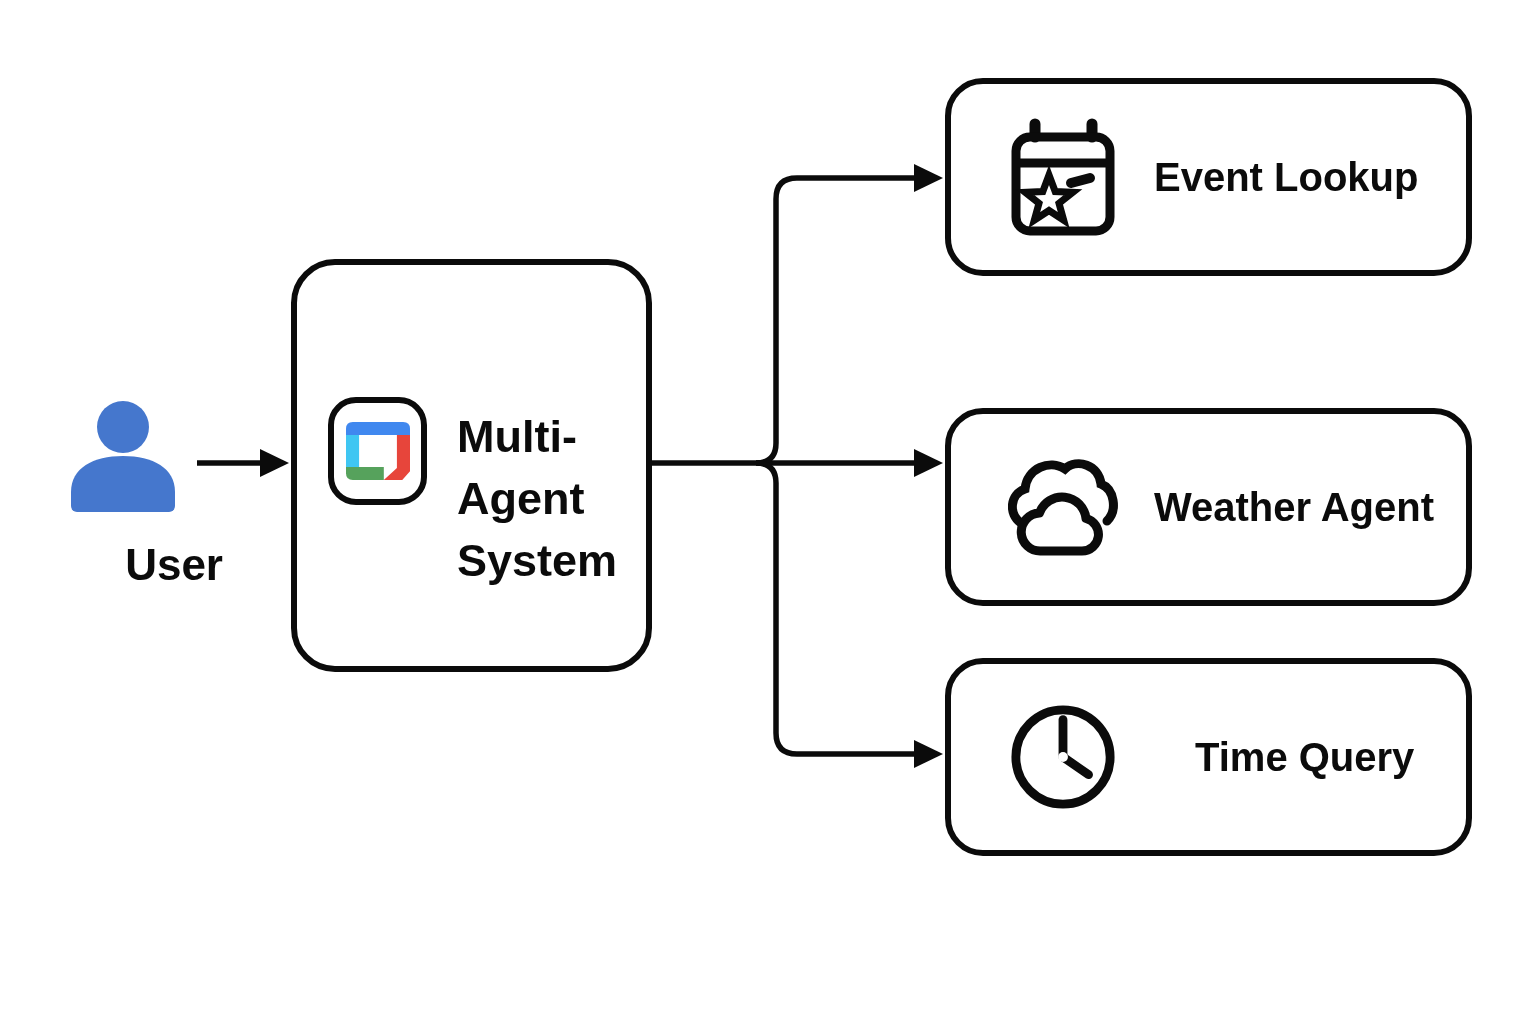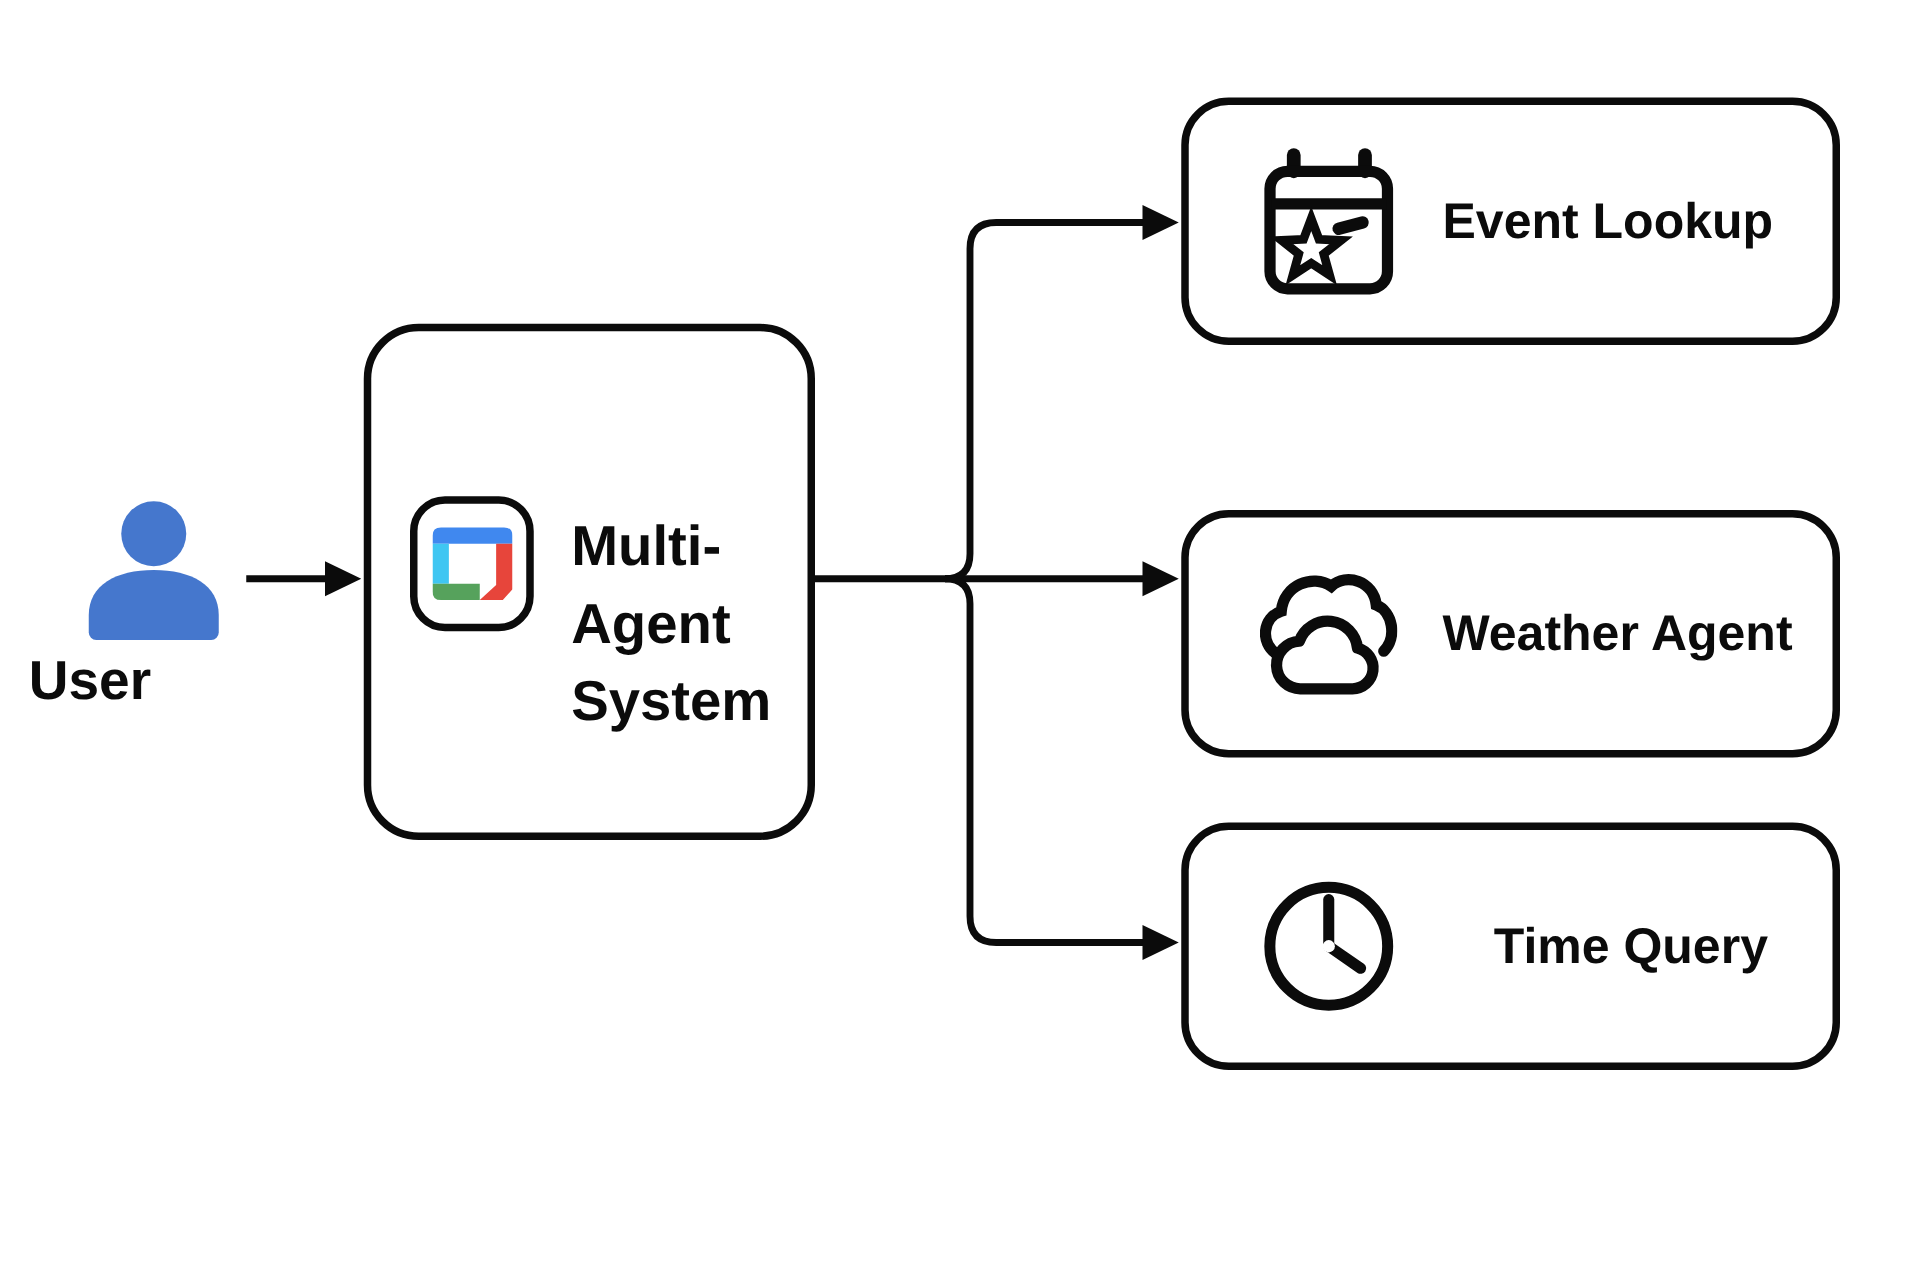--- a/index.html
+++ b/index.html
@@ -22,21 +22,21 @@
   .mas-label{
     position:absolute;left:160px;top:125px;
     font-size:45px;font-weight:700;line-height:62px;letter-spacing:0px;
     white-space:pre-line;color:#0b0b0b;margin-top:16px;
   }
 
   
   .user-node{position:absolute;left:23px;top:400px;width:200px;}
   .user-node svg{display:block;margin:0 auto;}
   .user-label{
-    text-align:left;font-size:44px;font-weight:700;color:#0b0b0b;margin-top:6px;
+    text-align:right;font-size:44px;font-weight:700;color:#0b0b0b;margin-top:26px;
   }
 
   
   .agent-box{
     position:absolute;left:945px;width:527px;height:198px;
     box-sizing:border-box;border:6px solid #0b0b0b;border-radius:38px;background:#fff;
     display:flex;align-items:center;padding-left:56px;
   }
   .agent-box.event{top:78px;}
   .agent-box.weather{top:368px;margin-top:40px;}

